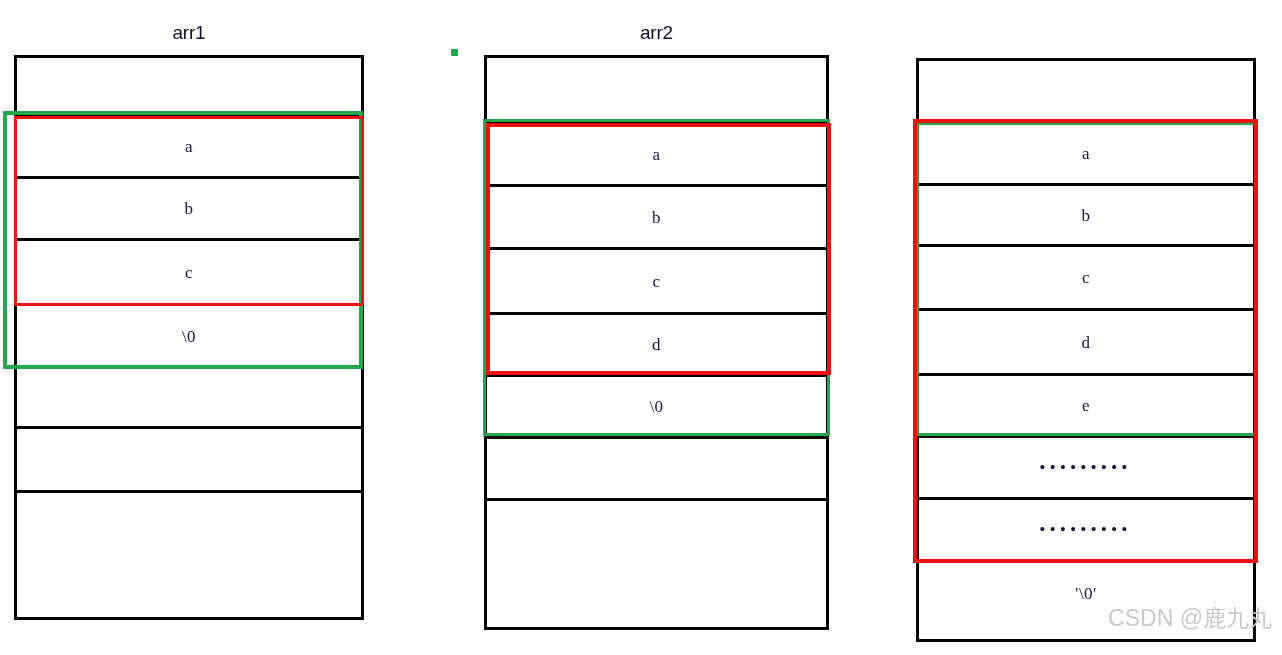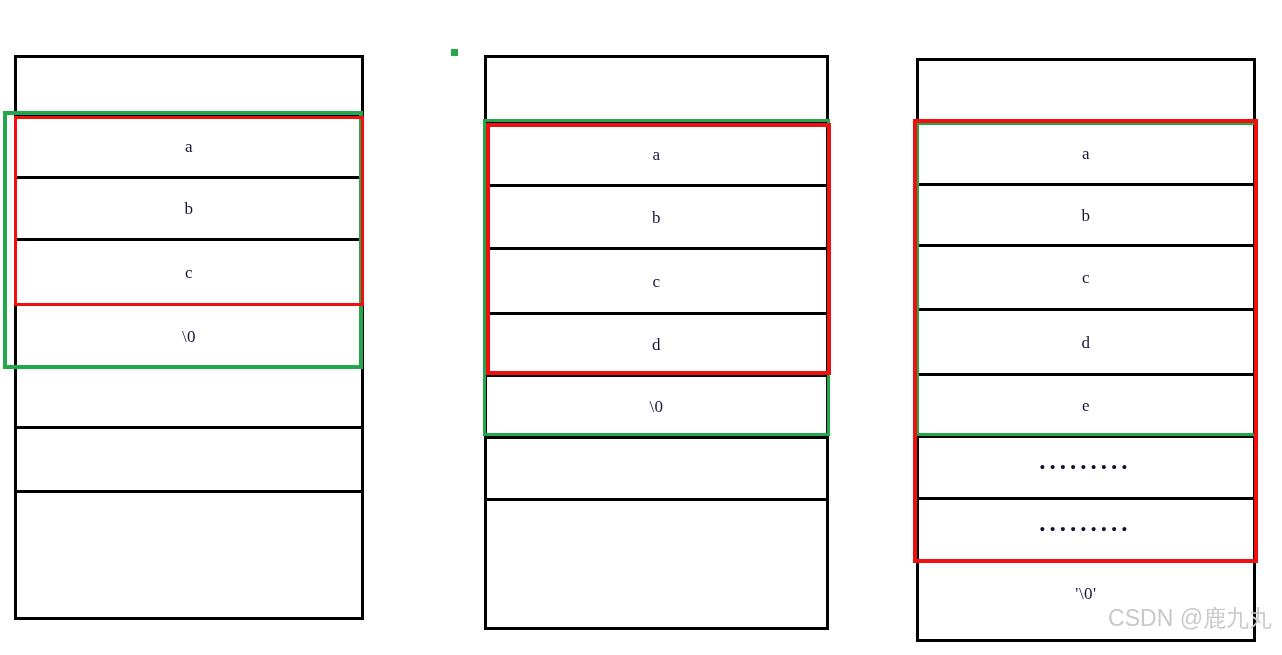--- a/index.html
+++ b/index.html
@@ -99,20 +99,21 @@
     font-family: "Liberation Sans", "DejaVu Sans", sans-serif;
     white-space: nowrap;
   }
 </style>
 </head>
 <body>
 
 <div class="canvas">
 
   <div class="array-col" style="left:14px; top:22px; width:350px; height:600px;">
+    <div class="array-title">arr1</div>
 
     <div class="cells" style="top:33px; height:565px;">
       <div class="cell" style="height:58px;">
         <span class="cell-text"></span>
       </div>
       <div class="cell" style="height:63px;">
         <span class="cell-text">a</span>
       </div>
       <div class="cell" style="height:62px;">
         <span class="cell-text">b</span>
@@ -133,20 +134,21 @@
         <span class="cell-text"></span>
       </div>
     </div>
 
     <div class="hl hl-green" style="left:-11px; top:89px; width:360px; height:258px;"></div>
 
     <div class="hl hl-red-thin" style="left:0px; top:94px; width:350px; height:190px;"></div>
   </div>
 
   <div class="array-col" style="left:484px; top:22px; width:345px; height:600px;">
+    <div class="array-title">arr2</div>
 
     <div class="cells" style="top:33px; height:575px;">
       <div class="cell" style="height:66px;">
         <span class="cell-text"></span>
       </div>
       <div class="cell" style="height:63px;">
         <span class="cell-text">a</span>
       </div>
       <div class="cell" style="height:63px;">
         <span class="cell-text">b</span>

